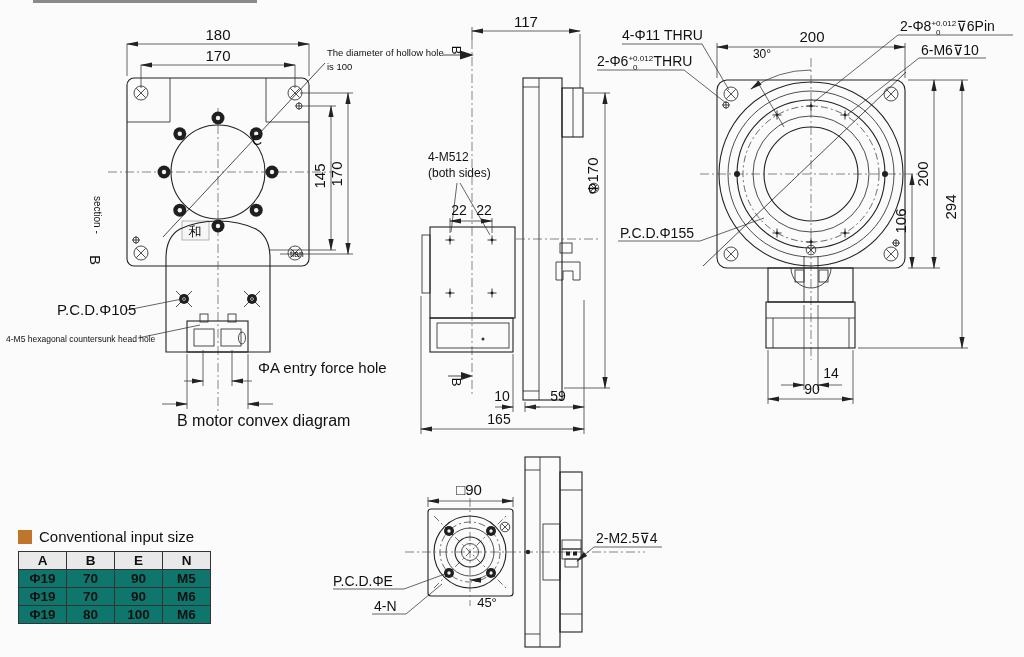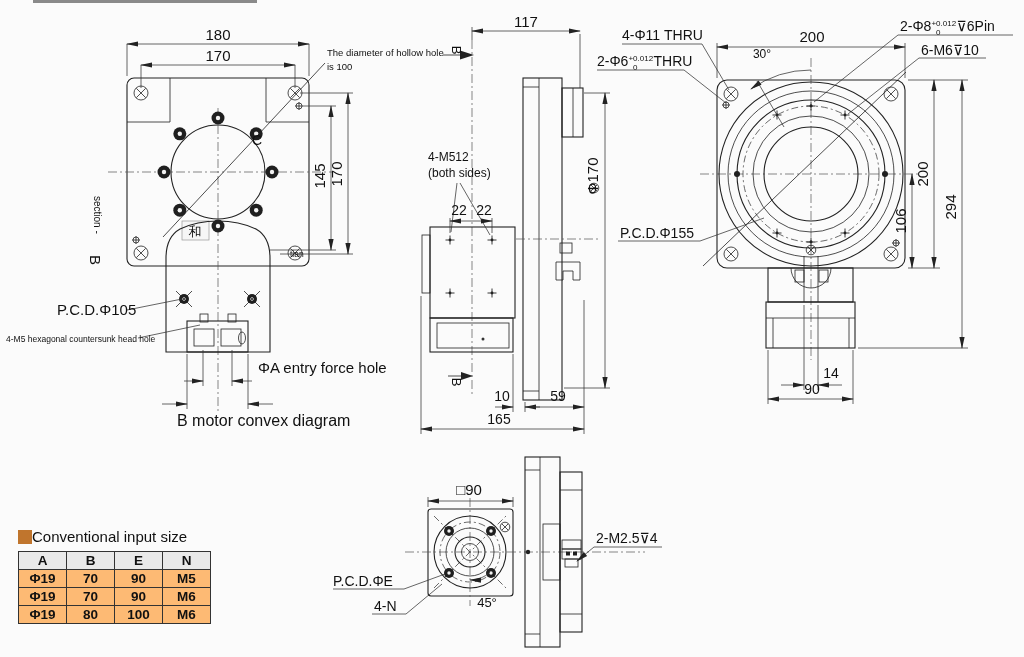--- a/index.html
+++ b/index.html
@@ -12,27 +12,27 @@
   .ln2{stroke:#222;stroke-width:0.8;fill:none;}
   .dim{stroke:#333;stroke-width:0.75;fill:none;}
   .cl{stroke:#555;stroke-width:0.7;fill:none;stroke-dasharray:9 3 2 3;}
   .dash{stroke:#444;stroke-width:0.8;fill:none;stroke-dasharray:7 3 2 3;}
   .t16{font-size:16px;}.t15{font-size:15px;}.t14{font-size:14px;}.t13{font-size:13px;}
   .t12{font-size:12px;}.t10{font-size:10px;}.t9{font-size:9.5px;}.t8{font-size:8.5px;}
   .t7{font-size:8px;}
   .mid{text-anchor:middle;}
   .boltfill{fill:#1f1f1f;}
   .spec{position:absolute;left:18px;top:528px;}
-  .spec-title{display:flex;align-items:center;font-size:15px;color:#111;margin-bottom:6px;}
+  .spec-title{display:flex;align-items:center;gap:7px;font-size:15px;color:#111;margin-bottom:6px;}
   .bullet{width:14px;height:14px;display:inline-block;}
   table.spec-table{border-collapse:collapse;}
   .spec-table th,.spec-table td{border:1.3px solid #333;width:47px;height:17px;padding:0;
      text-align:center;font-size:13.5px;font-weight:700;color:#111;}
   .spec-table th{background:#e9e9e9;}
-  .spec-table td{background:#fdba74;}
+  .spec-table td{background:#0f766e;}
 </style>
 </head>
 <body>
 
 <div class="canvas" style="background: rgb(251, 251, 251);">
 <div class="topbar"></div>
 
 <svg width="1024" height="657" viewBox="0 0 1024 657">
 <defs>
   <marker id="arr" markerWidth="13" markerHeight="8" refX="12" refY="4" orient="auto-start-reverse" markerUnits="userSpaceOnUse">

